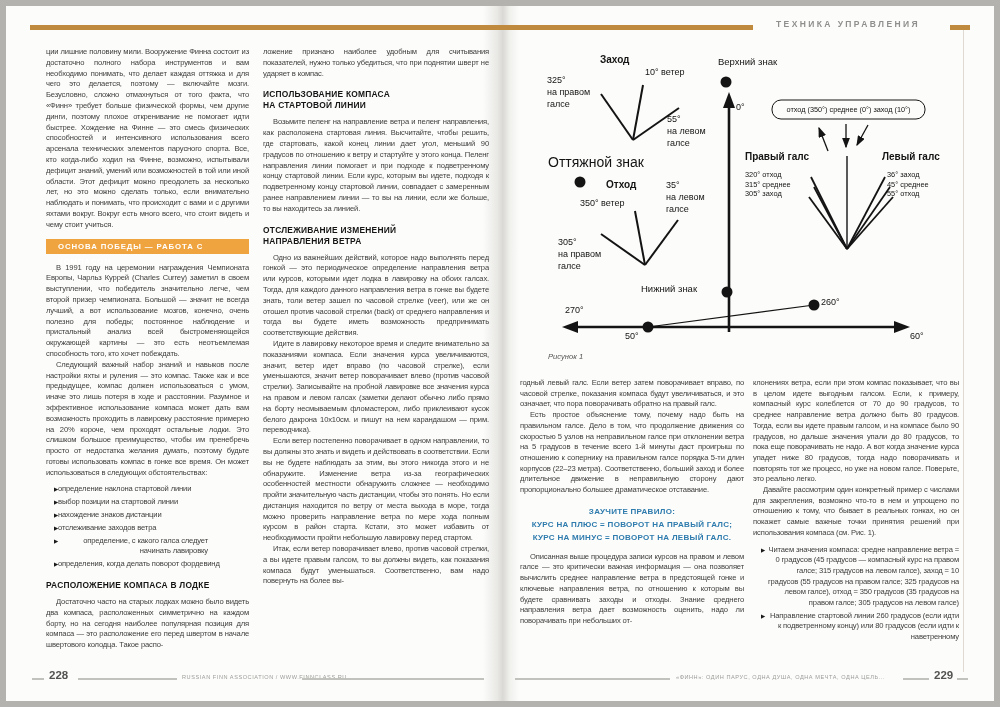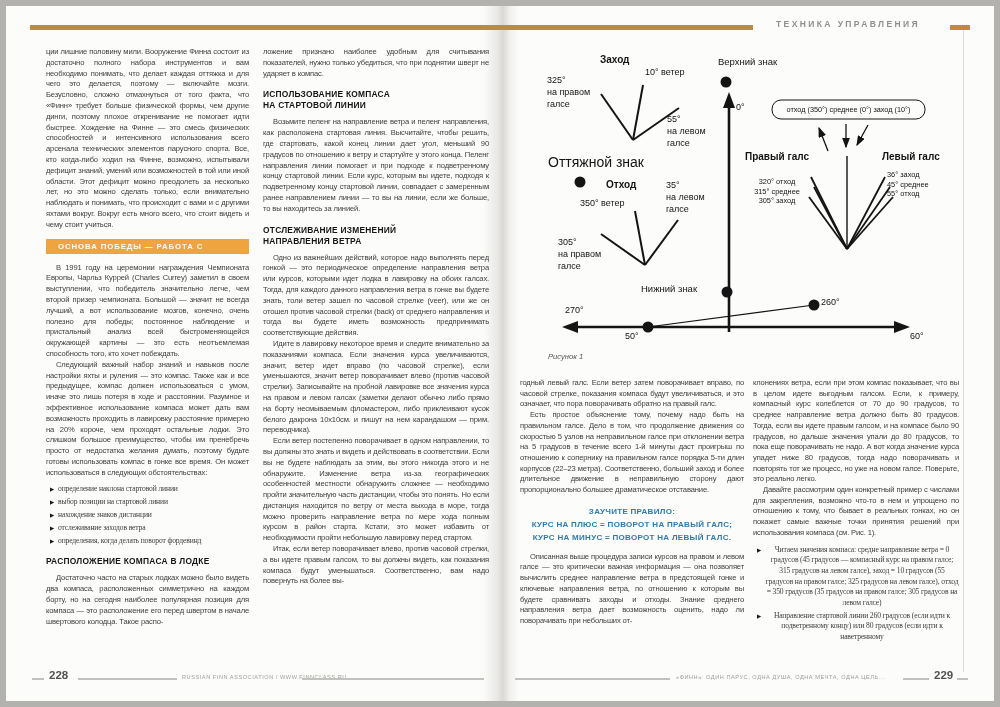--- a/index.html
+++ b/index.html
@@ -20,21 +20,21 @@
   
   .col{position:absolute;overflow:hidden;color:#3d3d3d;font-size:7.6px;line-height:10.8px;
        letter-spacing:-0.15px;text-align:justify;}
   .col p{margin:0;}
   .col p.ind{text-indent:10px;}
   .rp .col{line-height:10.7px;}
   h3.subhead{margin:10px 0 6px 0;font-size:8.4px;line-height:11px;color:#151515;
        letter-spacing:.25px;text-align:left;white-space:pre-line;}
   .orange-bar{margin:8px 0 9px 0;height:15px;line-height:15px;background:#f0a440;color:#fff;
        font-weight:bold;font-size:7.8px;letter-spacing:.9px;padding-left:12px;text-align:left;}
-  ul.blist{list-style:none;margin:6px 0 2px 0;padding:0;text-align:center;font-family:Liberation Serif, serif;}
+  ul.blist{list-style:none;margin:6px 0 2px 0;padding:0;text-align:right;}
   ul.blist li{display:flex;margin:0 0 2px 0;}
   .blt{flex:0 0 12px;font-size:5.5px;line-height:10.8px;color:#1a1a1a;}
   .rule-box{margin:9px 0 8px 0;text-align:center;color:#2e7bae;font-weight:bold;
        font-size:8px;line-height:13px;letter-spacing:.3px;text-align:center;}
 
   
   .flab{position:absolute;color:#141414;font-size:9px;line-height:12px;white-space:pre-line;}
   .flab.b{font-weight:bold;font-size:10px;}
   .flab.small{font-size:7.4px;line-height:9.6px;}
   .fig-caption{position:absolute;left:548px;top:352px;font-style:italic;font-size:7.6px;color:#555;}
@@ -76,20 +76,24 @@
           <span class="blt">▶</span>
           <span>выбор позиции на стартовой линии</span>
         </li>
       <li>
           <span class="blt">▶</span>
           <span>нахождение знаков дистанции</span>
         </li>
       <li>
           <span class="blt">▶</span>
           <span>отслеживание заходов ветра</span>
+        </li>
+      <li>
+          <span class="blt">▶</span>
+          <span style="max-width:150px">определение, с какого галса следует начинать лавировку</span>
         </li>
       <li>
           <span class="blt">▶</span>
           <span>определения, когда делать поворот фордевинд</span>
         </li>
     </ul>
     <h3 class="subhead">РАСПОЛОЖЕНИЕ КОМПАСА В ЛОДКЕ</h3>
     <p class="ind">Достаточно часто на старых лодках можно было видеть два компаса, расположенных симметрично на каждом борту, но на сегодня наиболее популярная позиция для компаса — это расположение его перед швертом в начале швертового колодца. Такое распо-</p>
   </div>
 
@@ -174,21 +178,21 @@
 галсе</div>
   <div class="flab" style="left:558px;top:236px">305°
 на правом
 галсе</div>
   <div class="flab" style="left:641px;top:283px;font-size:9.5px">Нижний знак</div>
   <div class="flab" style="left:565px;top:304px">270°</div>
   <div class="flab" style="left:625px;top:330px">50°</div>
   <div class="flab" style="left:821px;top:296px">260°</div>
   <div class="flab" style="left:910px;top:330px">60°</div>
   <div class="flab b" style="left:745px;top:151px">Правый галс</div>
-  <div class="flab small" style="left:745px;top:177px;width:64px;text-align:center">320° отход
+  <div class="flab small" style="left:745px;top:170px;width:64px;text-align:left">320° отход
 315° среднее
 305° заход</div>
   <div class="flab b" style="left:882px;top:151px">Левый галс</div>
   <div class="flab small" style="left:887px;top:170px">36° заход
 45° среднее
 55° отход</div>
   <div class="legend-text">отход (350°) среднее (0°) заход (10°)</div>
   <div class="fig-caption">Рисунок 1</div>
 
   <div class="rp">

